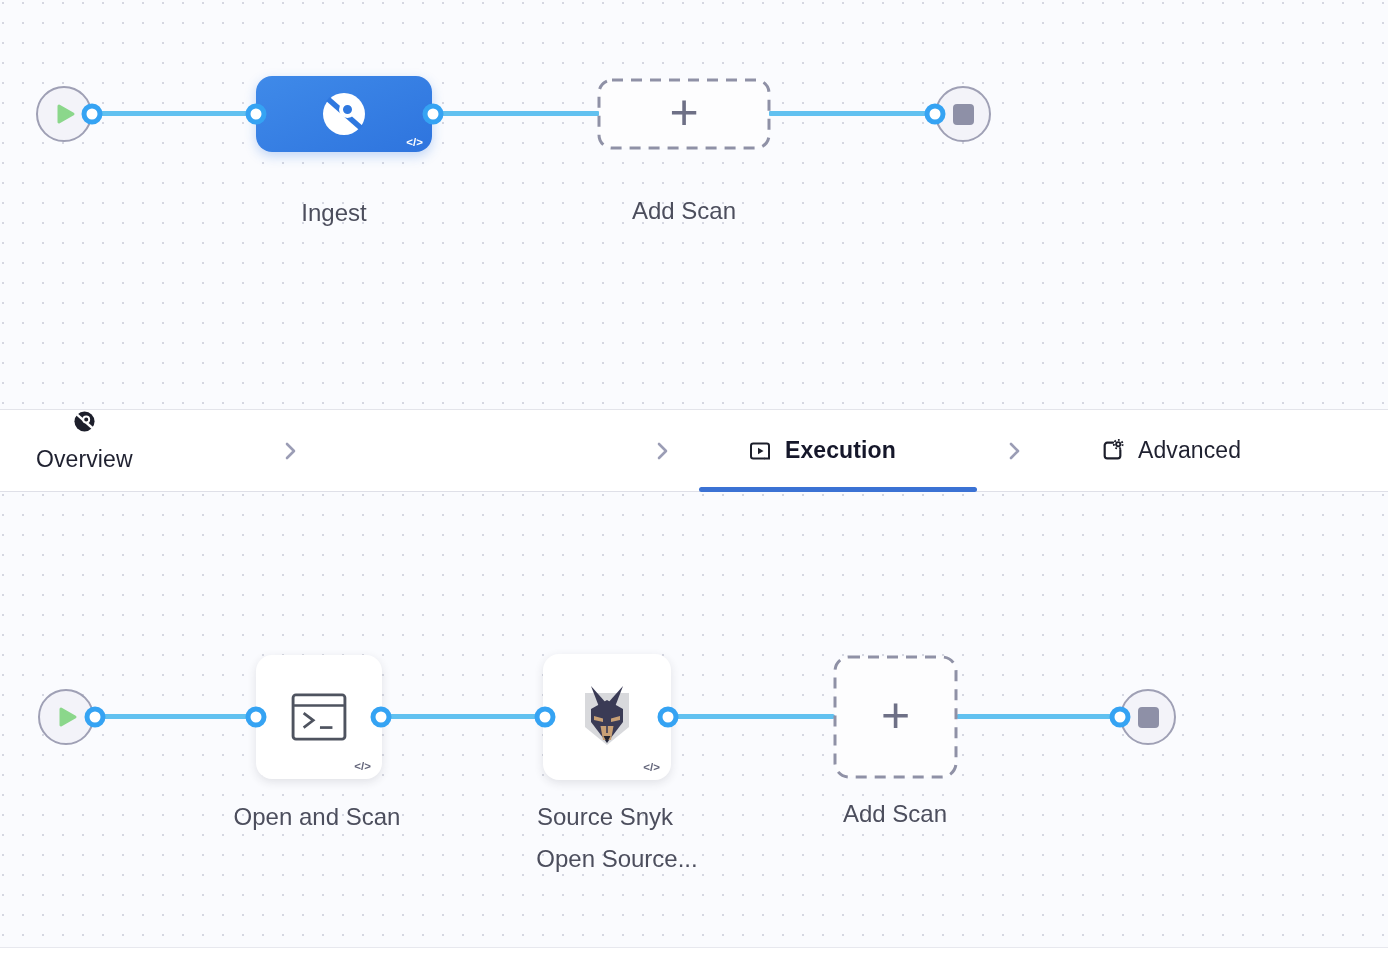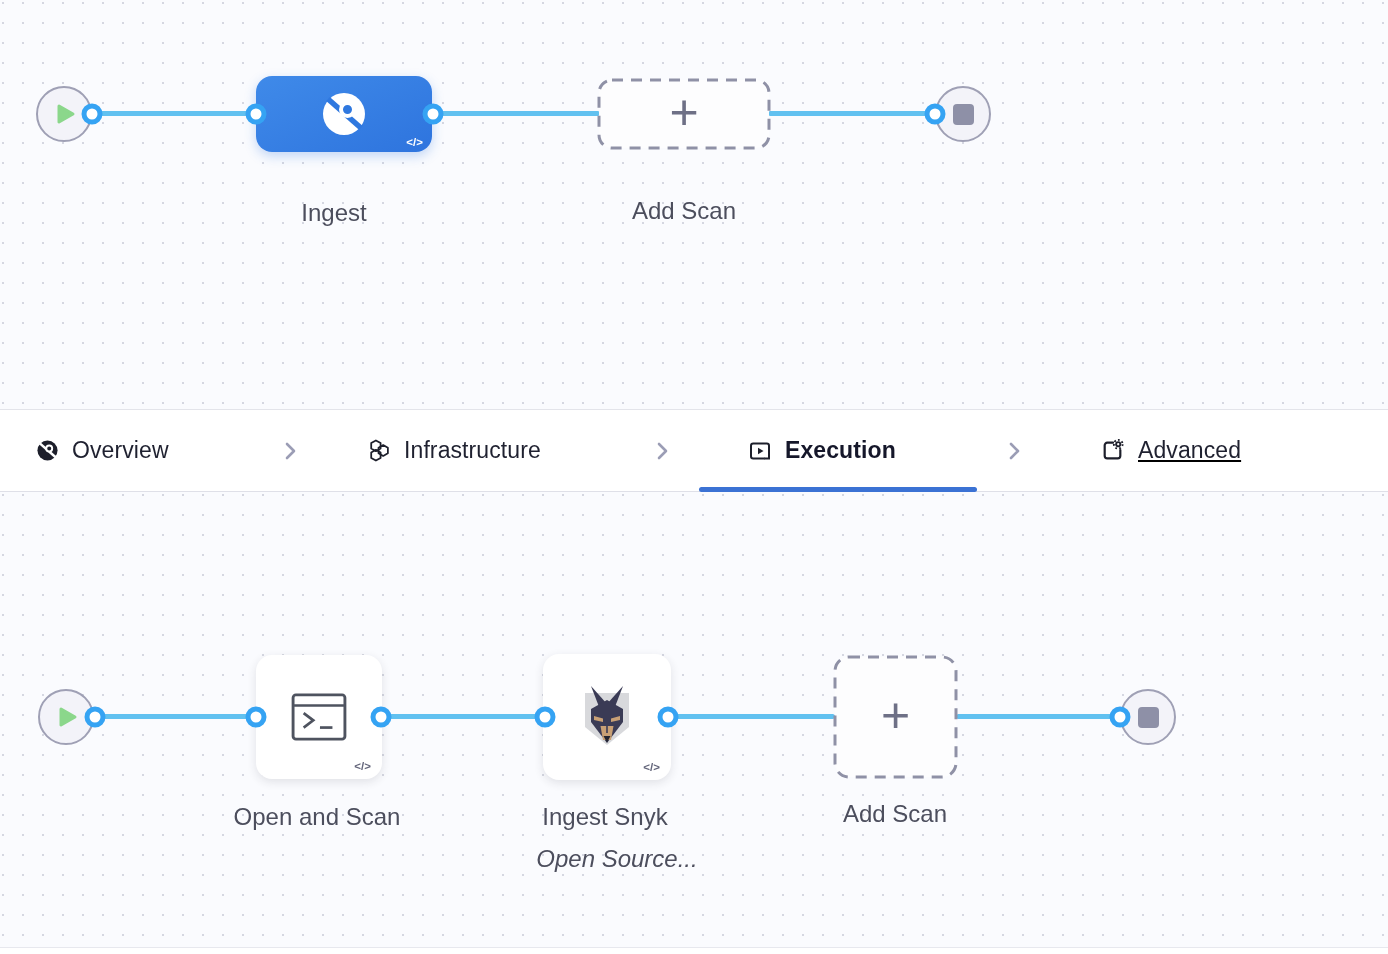--- a/index.html
+++ b/index.html
@@ -92,43 +92,35 @@
   <div class="round-node" style="left:935px;top:86px;">
     <span class="stop-square"></span>
   </div>
 
   <div class="node-label" style="left:334px;top:199px;">Ingest</div>
   <div class="node-label" style="left:684px;top:197px;">Add Scan</div>
 </div>
 
 <div class="tabbar">
 
-  <div class="tab" style="left:36px;">
+  <div class="tab" style="left:36px;flex-direction:column;">
     <svg width="23" height="23" viewBox="0 0 24 24">
       <circle cx="12" cy="12" r="10.5" fill="#1d1f2b"></circle>
       <line x1="4" y1="4.5" x2="20.5" y2="19" stroke="#ffffff" stroke-width="2.6"></line>
       <circle cx="13.8" cy="9.8" r="3.1" fill="#1d1f2b" stroke="#ffffff" stroke-width="2"></circle>
     </svg>
     <span class="tab-label">Overview</span>
   </div>
 
   <div class="tab-sep" style="left:278px;">
     <svg width="24" height="24" viewBox="0 0 24 24">
         <polyline points="9,5 16,12 9,19" fill="none" stroke="#9b9db5" stroke-width="2.6" stroke-linecap="round" stroke-linejoin="round"></polyline>
       </svg>
   </div>
 
-  <div class="tab" style="left:366px;">
-    <svg width="25" height="25" viewBox="0 0 24 24">
-      <path d="M6.9,3 L12.1,3 L14.7,7.5 L12.1,12 L6.9,12 L4.3,7.5 Z" fill="none" stroke="#1d1f2b" stroke-width="1.7" stroke-linejoin="round" transform="rotate(90 9.5 7.5)"></path>
-      <path d="M13.9,7.5 L19.1,7.5 L21.7,12 L19.1,16.5 L13.9,16.5 L11.3,12 Z" fill="none" stroke="#1d1f2b" stroke-width="1.7" stroke-linejoin="round" transform="rotate(90 16.5 12)"></path>
-      <path d="M6.9,12 L12.1,12 L14.7,16.5 L12.1,21 L6.9,21 L4.3,16.5 Z" fill="none" stroke="#1d1f2b" stroke-width="1.7" stroke-linejoin="round" transform="rotate(90 9.5 16.5)"></path>
-    </svg>
-    <span class="tab-label">Infrastructure</span>
-  </div>
 
   <div class="tab-sep" style="left:650px;">
     <svg width="24" height="24" viewBox="0 0 24 24">
         <polyline points="9,5 16,12 9,19" fill="none" stroke="#9b9db5" stroke-width="2.6" stroke-linecap="round" stroke-linejoin="round"></polyline>
       </svg>
   </div>
 
   <div class="tab active" style="left:748px;">
     <svg width="24" height="24" viewBox="0 0 24 24">
       <rect x="3" y="4.5" width="18" height="15" rx="2.2" fill="none" stroke="#1d1f2b" stroke-width="2"></rect>
@@ -138,21 +130,21 @@
     </svg>
     <span class="tab-label">Execution</span>
   </div>
 
   <div class="tab-sep" style="left:1002px;">
     <svg width="24" height="24" viewBox="0 0 24 24">
         <polyline points="9,5 16,12 9,19" fill="none" stroke="#9b9db5" stroke-width="2.6" stroke-linecap="round" stroke-linejoin="round"></polyline>
       </svg>
   </div>
 
-  <div class="tab" style="left:1100px;text-decoration:underline;">
+  <div class="tab" style="left:1100px;">
     <svg width="25" height="25" viewBox="0 0 24 24">
       <path d="M12.5,4.5 H7 a2.5,2.5 0 0 0 -2.5,2.5 V17 a2.5,2.5 0 0 0 2.5,2.5 H17 a2.5,2.5 0 0 0 2.5,-2.5 V11.5" fill="none" stroke="#1d1f2b" stroke-width="2.1" stroke-linecap="round"></path>
       <circle cx="17.5" cy="6" r="2.9" fill="#1d1f2b"></circle>
       <circle cx="17.5" cy="6" r="4.2" fill="none" stroke="#1d1f2b" stroke-width="1.8" stroke-dasharray="1.7 2.1"></circle>
       <circle cx="17.5" cy="6" r="1.1" fill="#ffffff"></circle>
     </svg>
     <span class="tab-label">Advanced</span>
   </div>
 
   <div class="tab-underline"></div>
@@ -207,18 +199,18 @@
     </svg>
     <span class="plus">+</span>
   </div>
 
   <span class="port" style="left:1120px;top:225px;"></span>
   <div class="round-node" style="left:1120px;top:197px;">
     <span class="stop-square"></span>
   </div>
 
   <div class="node-label" style="left:317px;top:311px;">Open and Scan</div>
-  <div class="node-label" style="left:605px;top:311px;">Ingest Snyk</div>
-  <div class="node-label" style="left:617px;top:353px;font-style:italic;">Open Source...</div>
+  <div class="node-label" style="left:605px;top:311px;">Source Snyk</div>
+  <div class="node-label" style="left:617px;top:353px;">Open Source...</div>
   <div class="node-label" style="left:895px;top:308px;">Add Scan</div>
 </div>
 
 <div class="footer-strip"></div>
 
 </body></html>

